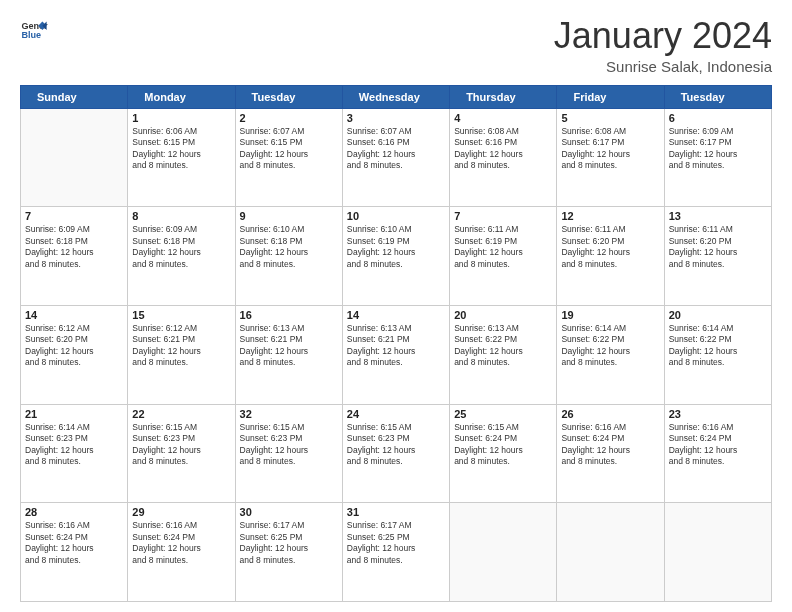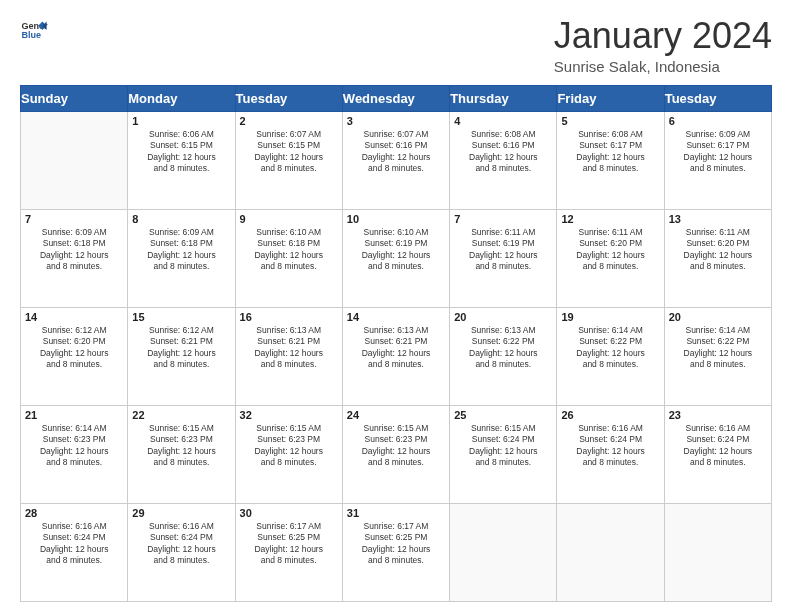--- a/index.html
+++ b/index.html
@@ -26,20 +26,21 @@
     .logo {
       display: flex;
       align-items: center;
       gap: 4px;
     }
     .logo-icon {
       width: 28px;
       height: 28px;
     }
     .title-block {
+      text-align: right;
       margin-left: 16px;
     }
     .month-title {
       font-size: 36px;
       font-weight: 300;
       color: #333;
       line-height: 1.1;
     }
     .subtitle {
       font-size: 15px;
@@ -49,23 +50,23 @@
     .calendar {
       flex: 1;
       border: 1px solid #ccc;
       border-collapse: collapse;
       width: 100%;
       table-layout: fixed;
     }
     .calendar th {
       background: #2962a8;
       color: #fff;
-      font-size: 13px;
+      font-size: 11px;
       font-weight: bold;
-      padding: 5px 0;
+      padding: 5px 16px;
       text-align: left;
       border: 1px solid #2255a0;
     }
     .calendar td {
       vertical-align: top;
       border: 1px solid #ccc;
       padding: 3px 4px;
       font-size: 9px;
       color: #333;
       width: calc(100% / 7);
@@ -78,21 +79,20 @@
       font-size: 11px;
       font-weight: bold;
       color: #222;
       margin-bottom: 2px;
       display: block;
     }
     .day-info {
       font-size: 8.5px;
       line-height: 1.35;
       color: #333;
-      text-align: center;
     }
     .calendar tr td {
       height: 82px;
     }
   </style>
 </head>
 <body>
 
 <div class="page">
   <div class="header">

